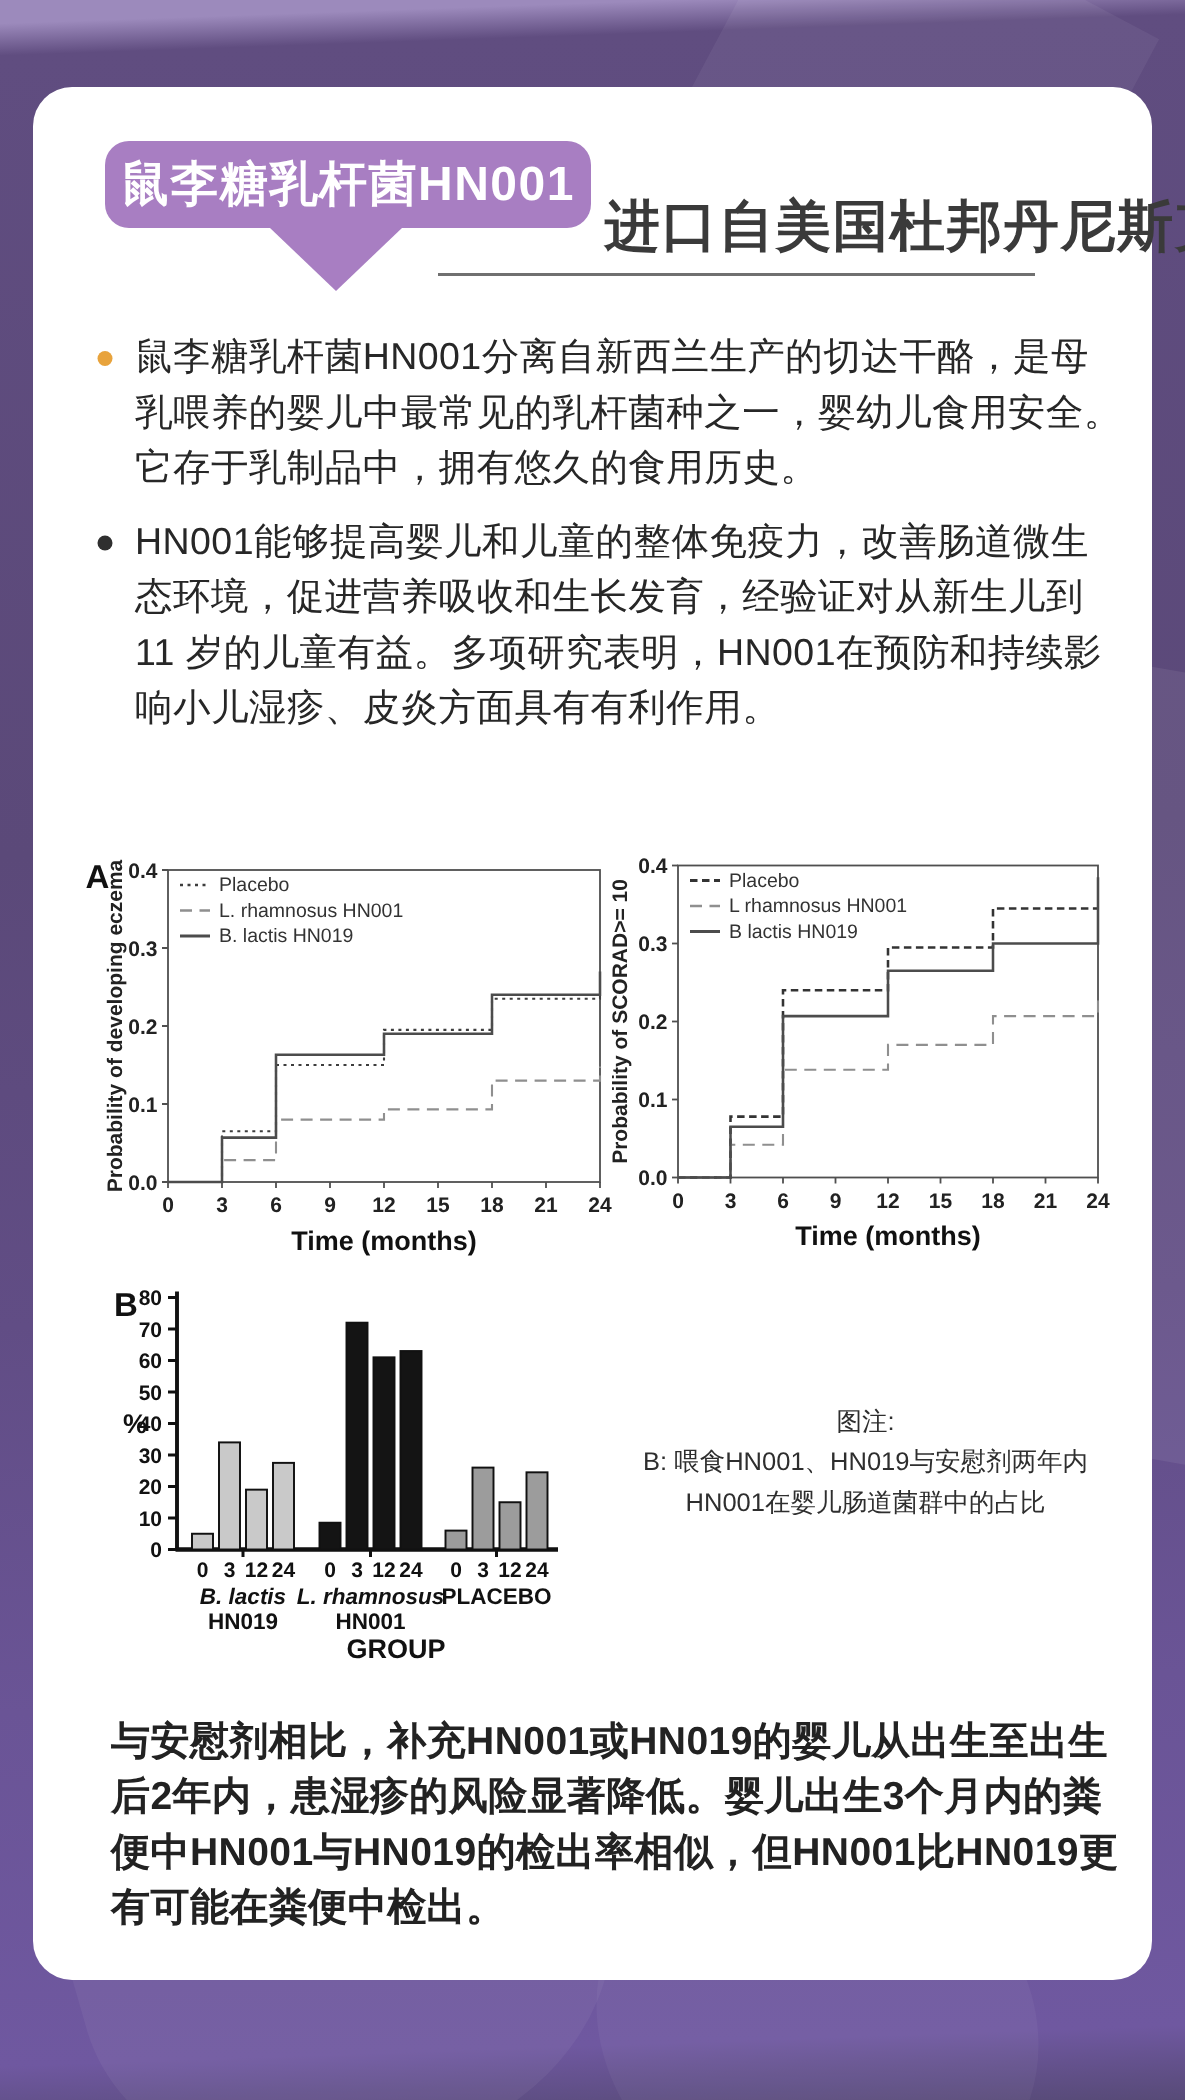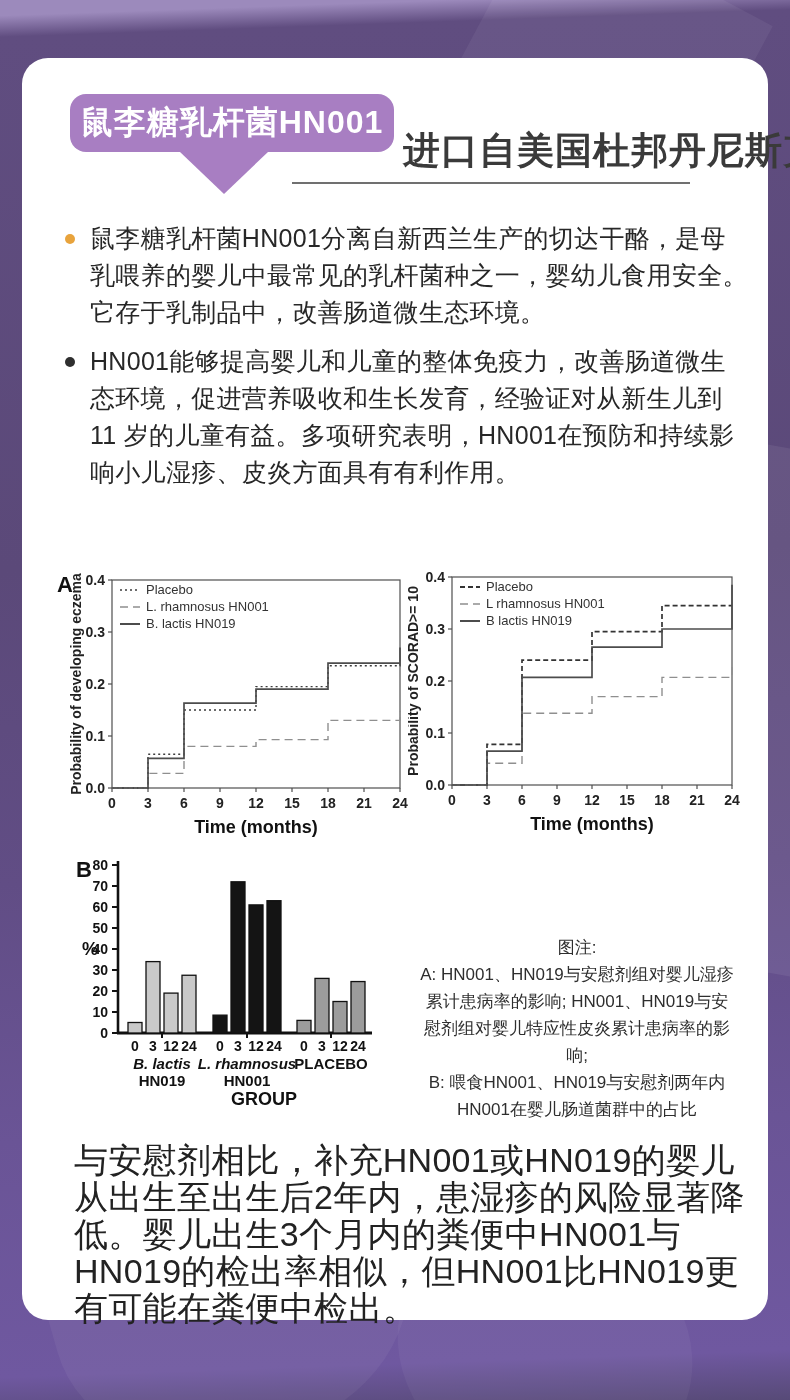--- a/index.html
+++ b/index.html
@@ -28,21 +28,21 @@
   svg text{font-family:"Liberation Sans","DejaVu Sans",sans-serif;fill:#222;}
   .t-tick{font-size:14px;font-weight:600;}
   .t-tickb{font-size:14px;font-weight:700;fill:#111;}
   .t-axis{font-size:18px;font-weight:700;fill:#111;}
   .t-ylab{font-size:14px;font-weight:600;}
   .t-leg{font-size:13px;fill:#333;}
   .t-panel{font-size:22px;font-weight:700;fill:#111;}
   .t-group{font-size:15px;font-weight:700;font-style:italic;fill:#111;}
   .t-group2{font-size:15px;font-weight:700;fill:#111;}
   .caption{position:absolute;left:418px;top:934px;width:318px;font-size:17px;line-height:27px;color:#2e2e2e;text-align:center;}
-  .footer{position:absolute;left:74px;top:1142px;width:676px;font-size:34px;line-height:37px;color:#222;letter-spacing:0.3px;}
+  .footer{position:absolute;left:74px;top:1142px;width:676px;font-size:26px;line-height:37px;color:#222;letter-spacing:0.3px;font-weight:bold;}
 </style>
 </head>
 <body>
 
 <div class="page">
   <div class="streak s1"></div>
   <div class="streak s2"></div>
   <div class="streak s3"></div>
   <div class="streak s4"></div>
 
@@ -52,21 +52,21 @@
     <span>鼠李糖乳杆菌HN001</span>
   </div>
   <div class="badge-tail" id="badge-tail" style="background: rgb(168, 126, 194);"></div>
 
   <div class="title">进口自美国杜邦丹尼斯克</div>
   <div class="title-underline"></div>
 
   <div class="bullets">
     <div class="bullet">
       <span class="dot" style="background: rgb(232, 163, 60);"></span>
-      <span class="btext">鼠李糖乳杆菌HN001分离自新西兰生产的切达干酪，是母乳喂养的婴儿中最常见的乳杆菌种之一，婴幼儿食用安全。它存于乳制品中，改善肠道微生态环境。</span>
+      <span class="btext">鼠李糖乳杆菌HN001分离自新西兰生产的切达干酪，是母乳喂养的婴儿中最常见的乳杆菌种之一，婴幼儿食用安全。它存于乳制品中，拥有悠久的食用历史。</span>
     </div>
     <div class="bullet tight">
       <span class="dot" style="background: rgb(47, 47, 47);"></span>
       <span class="btext">HN001能够提高婴儿和儿童的整体免疫力，改善肠道微生态环境，促进营养吸收和生长发育，经验证对从新生儿到 11 岁的儿童有益。多项研究表明，HN001在预防和持续影响小儿湿疹、皮炎方面具有有利作用。</span>
     </div>
   </div>
 
   <svg class="chart" id="chart-a1" width="360" height="282" style="left:55px;top:558px">
       <rect x="57" y="22" width="288" height="208" fill="none" stroke="#4f4f4f" stroke-width="1.2"></rect>
       <line x1="53" y1="230" x2="57" y2="230" stroke="#4f4f4f" stroke-width="1.2"></line>
@@ -205,18 +205,17 @@
       <text x="282" y="206" class="t-tickb" text-anchor="middle">12</text>
       <rect x="293" y="136.55" width="14" height="51.45" fill="#9c9c9c" stroke="#111" stroke-width="1.3"></rect>
       <text x="300" y="206" class="t-tickb" text-anchor="middle">24</text>
       <line x1="273" y1="188" x2="273" y2="193" stroke="#111" stroke-width="2"></line>
       <text x="273" y="224" class="t-group2" text-anchor="middle">PLACEBO</text>
       <text x="206" y="260" class="t-axis" text-anchor="middle">GROUP</text>
     </svg>
 
   <div class="caption">
     <div>图注:</div>
-    <div>A: HN001、HN019与安慰剂组对婴儿湿疹累计患病率的影响; HN001、HN019与安慰剂组对婴儿特应性皮炎累计患病率的影响;</div>
     <div>B: 喂食HN001、HN019与安慰剂两年内HN001在婴儿肠道菌群中的占比</div>
   </div>
 
   <div class="footer">与安慰剂相比，补充HN001或HN019的婴儿从出生至出生后2年内，患湿疹的风险显著降低。婴儿出生3个月内的粪便中HN001与HN019的检出率相似，但HN001比HN019更有可能在粪便中检出。</div>
 </div>
 
 </body></html>

